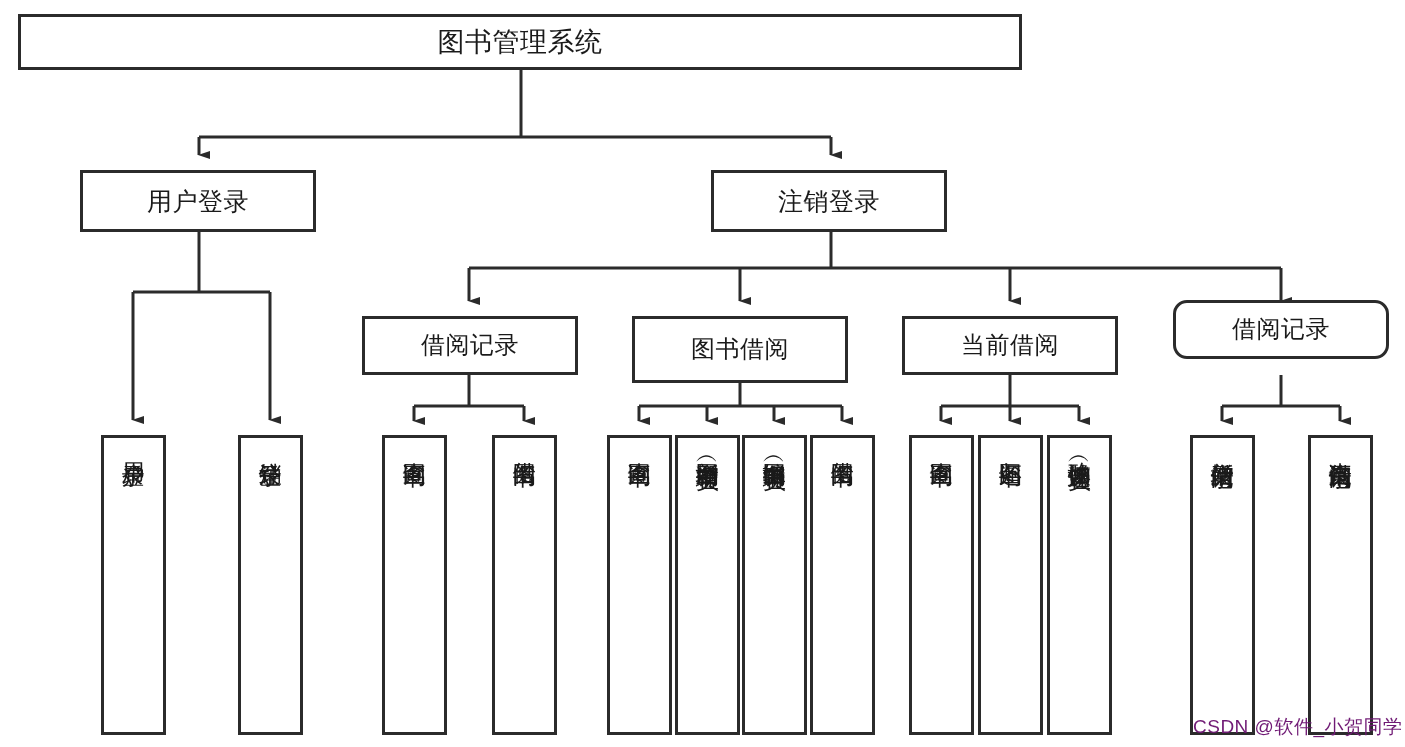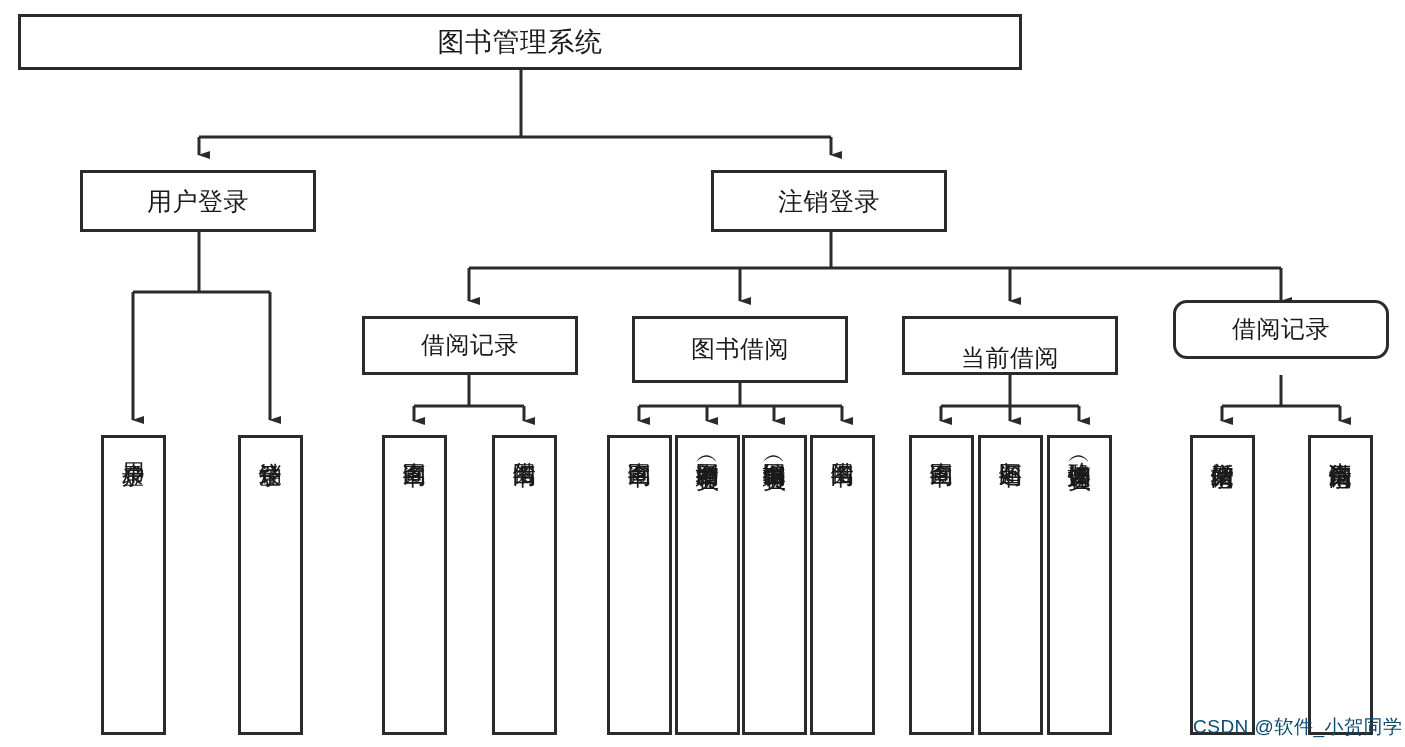--- a/index.html
+++ b/index.html
@@ -51,21 +51,21 @@
   .node.leaf .node-label {
     font-size: 23px;
     writing-mode: vertical-rl;
     text-orientation: upright;
     line-height: 1.16;
     letter-spacing: 1px;
     white-space: nowrap;
   }
   .watermark {
     position: absolute;
-    color: #0c4a6e;
+    color: #701a75;
     font-size: 19px;
     letter-spacing: 0.5px;
     white-space: nowrap;
     user-select: none;
   }
 </style>
 </head>
 <body>
 
 <div id="canvas">
@@ -130,21 +130,21 @@
   <div class="node lvl2" style="left:711px; top:170px; width:236px; height:62px;">
     <span class="node-label">注销登录</span>
   </div>
 
   <div class="node lvl3" style="left:362px; top:316px; width:216px; height:59px;">
     <span class="node-label">借阅记录</span>
   </div>
   <div class="node lvl3" style="left:632px; top:316px; width:216px; height:67px;">
     <span class="node-label">图书借阅</span>
   </div>
-  <div class="node lvl3" style="left:902px; top:316px; width:216px; height:59px;align-items:flex-end;">
+  <div class="node lvl3" style="left:902px; top:316px; width:216px; height:59px;">
     <span class="node-label">当前借阅</span>
   </div>
   <div class="node lvl3" style="left:1173px; top:300px; width:216px; height:59px;border-radius:14px;">
     <span class="node-label">借阅记录</span>
   </div>
 
   <div class="node leaf" style="left:101px; top:435px; width:65px; height:300px;">
     <span class="node-label">用户登录</span>
   </div>
   <div class="node leaf" style="left:238px; top:435px; width:65px; height:300px;">

